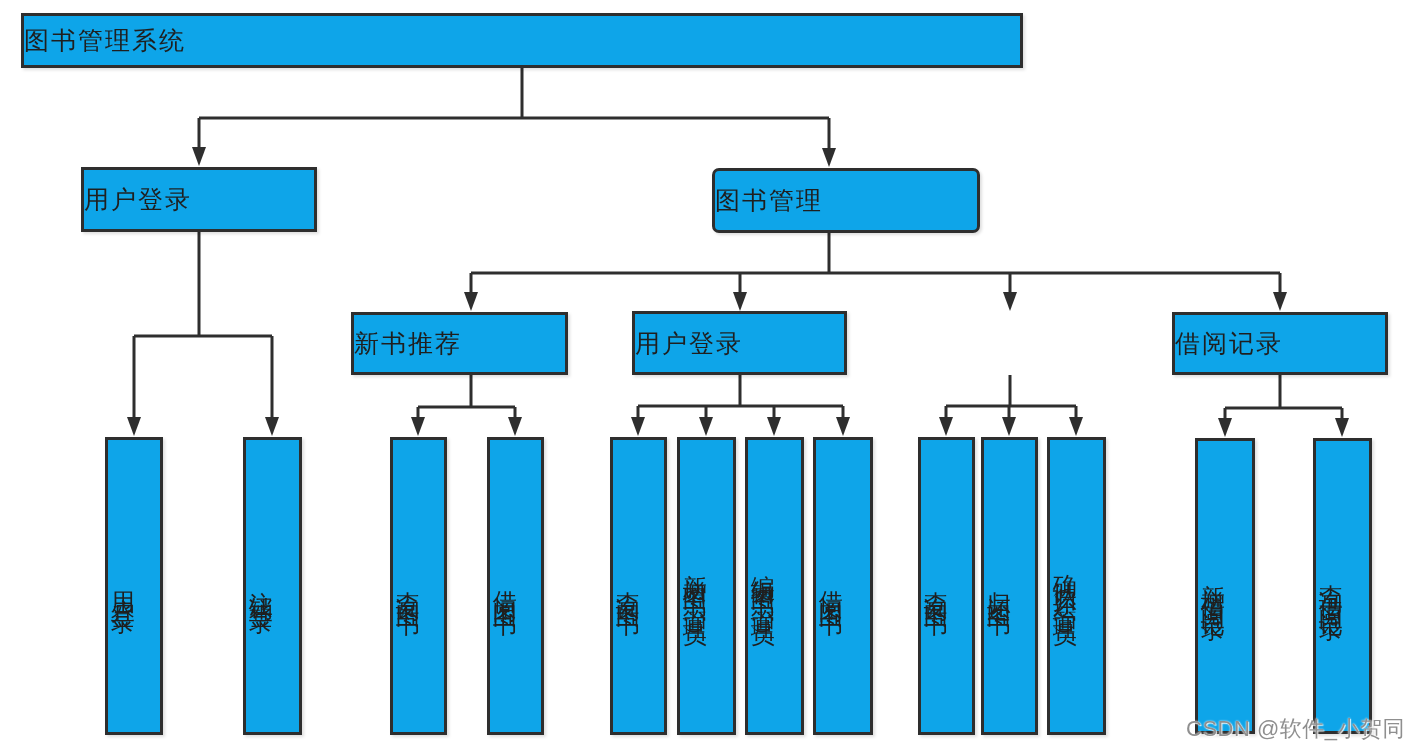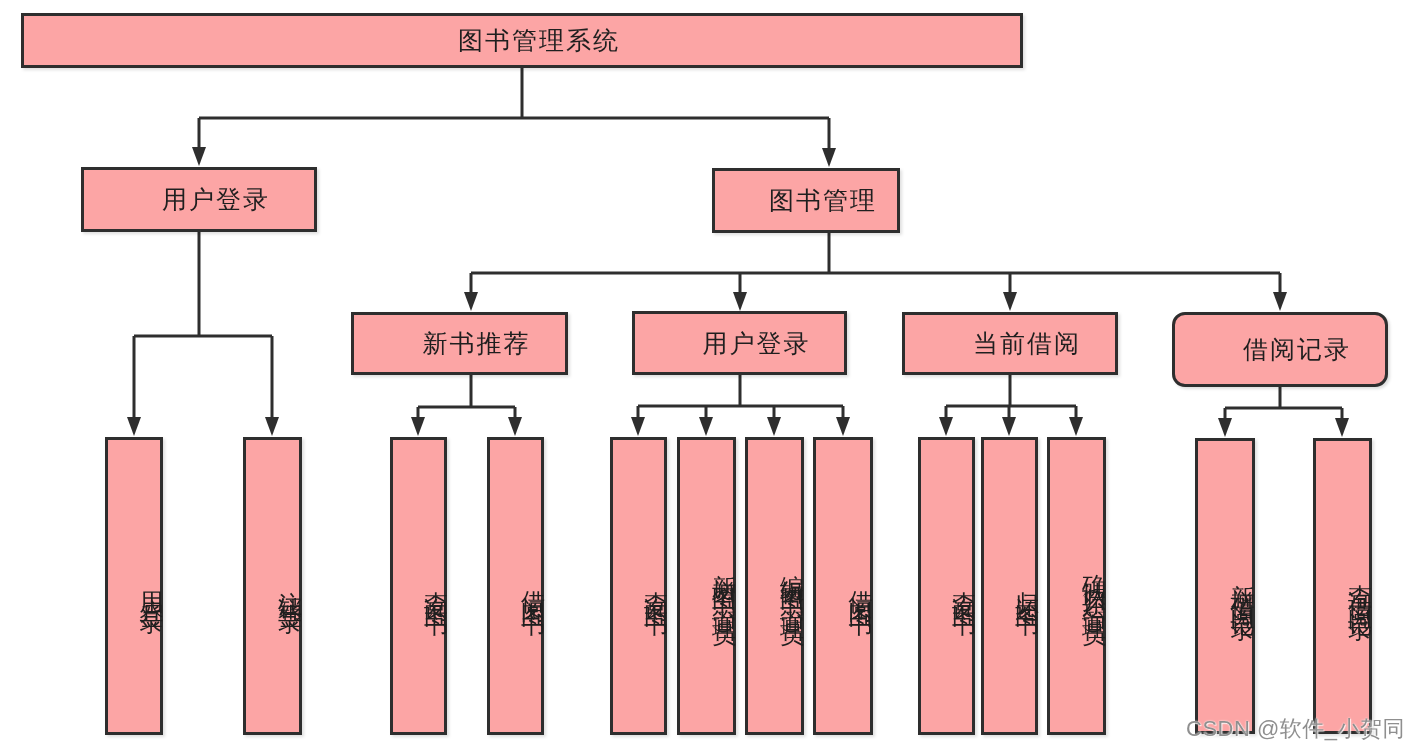--- a/index.html
+++ b/index.html
@@ -2,23 +2,23 @@
 <html><head>
 <meta charset="utf-8">
 <style>
   html,body{margin:0;padding:0;background:#ffffff;}
   .stage{
     position:relative;width:1405px;height:747px;background:#ffffff;
     font-family:"Liberation Sans","DejaVu Sans",sans-serif;overflow:hidden;
   }
   svg.wires{position:absolute;left:0;top:0;z-index:0;}
   .node{
-    position:absolute;box-sizing:border-box;background:#fca5a5;
-    border:3px solid #2e2e2e;display:flex;align-items:center;justify-content:center;
-    z-index:1;box-shadow:2px 2px 3px rgba(0,0,0,.13);padding-left:34px;
+    position:absolute;box-sizing:border-box;background:#0ea5e9;
+    border:3px solid #2e2e2e;display:flex;align-items:center;
+    z-index:1;box-shadow:2px 2px 3px rgba(0,0,0,.13);
   }
   .node .lbl{
     font-size:25px;color:#1f1f1f;letter-spacing:2px;white-space:nowrap;
   }
   .leaf .lbl{
     writing-mode:vertical-rl;text-orientation:mixed;
     font-size:24px;letter-spacing:7px;line-height:1.2;white-space:normal;
   }
   .watermark{
     position:absolute;left:1186px;top:714px;z-index:3;
@@ -65,34 +65,31 @@
     </g>
   </svg>
 
   <div class="node" style="left:21px;top:13px;width:1002px;height:55px;">
     <span class="lbl">图书管理系统</span>
   </div>
 
   <div class="node" style="left:81px;top:167px;width:236px;height:65px;">
     <span class="lbl">用户登录</span>
   </div>
-  <div class="node" style="left:712px;top:168px;width:188px;height:65px;">
+  <div class="node" style="left:712px;top:168px;width:268px;height:65px;border-radius:7px;">
     <span class="lbl">图书管理</span>
   </div>
 
   <div class="node" style="left:351px;top:312px;width:217px;height:63px;">
     <span class="lbl">新书推荐</span>
   </div>
   <div class="node" style="left:632px;top:311px;width:215px;height:64px;">
     <span class="lbl">用户登录</span>
   </div>
-  <div class="node" style="left:902px;top:312px;width:216px;height:63px;">
-    <span class="lbl">当前借阅</span>
-  </div>
-  <div class="node" style="left:1172px;top:312px;width:216px;height:75px;border-radius:13px;">
+  <div class="node" style="left:1172px;top:312px;width:216px;height:63px;">
     <span class="lbl">借阅记录</span>
   </div>
 
   <div class="node leaf" style="left:105px;top:437px;width:58px;height:298px;">
     <span class="lbl">用户登录</span>
   </div>
   <div class="node leaf" style="left:243px;top:437px;width:59px;height:298px;">
     <span class="lbl">注销登录</span>
   </div>
 

